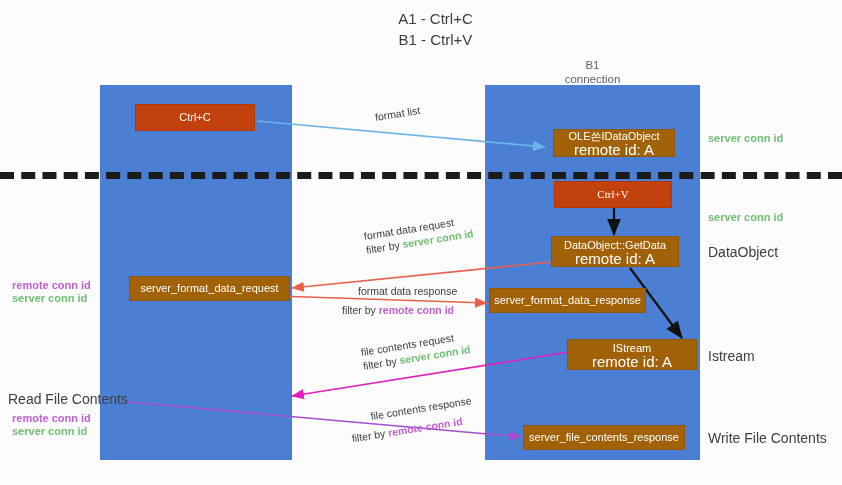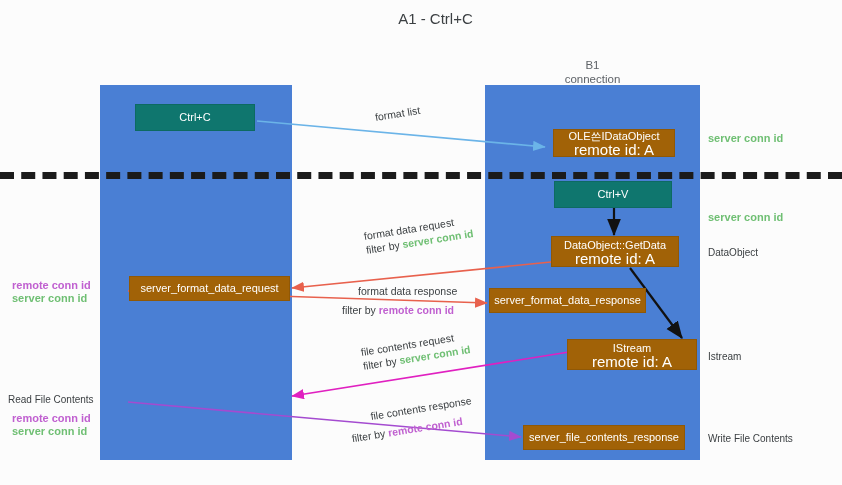--- a/index.html
+++ b/index.html
@@ -29,26 +29,26 @@
   #lane-a{left:100px;top:85px;width:192px;height:375px;}
   #lane-b{left:485px;top:85px;width:215px;height:375px;}
 
   
   .node{
     position:absolute;box-sizing:border-box;
     display:flex;flex-direction:column;align-items:center;justify-content:center;
     font-size:11px;line-height:13px;color:#ffffff;text-align:center;
     border:1px solid rgba(0,0,0,.10);
   }
-  .node.green{background:#0f766e;}
+  .node.green{background:#c2410c;}
   .node.orange{background:#a16207;}
   .node .l2{font-size:15px;}
 
   
-  .side-label{position:absolute;font-size:10px;line-height:15px;color:#3c4043;white-space:nowrap;}
+  .side-label{position:absolute;font-size:14px;line-height:15px;color:#3c4043;white-space:nowrap;}
   .conn-green{color:#6fbf73;font-weight:bold;}
   .conn-pink{color:#c060d0;font-weight:bold;}
   .tag{position:absolute;font-size:11px;line-height:14px;white-space:nowrap;}
 
   
   .edge-cap{position:absolute;font-size:10.5px;line-height:14px;white-space:nowrap;color:#3c4043;}
   .edge-cap .g{color:#6fbf73;font-weight:bold;}
   .edge-cap .p{color:#c060d0;font-weight:bold;}
   .rot-up{transform:rotate(-9deg);transform-origin:left center;}
 
@@ -58,20 +58,21 @@
     border-top:7px dashed #1b1b1b;
   }
 </style>
 </head>
 <body>
 
 <div class="stage">
 
   <div class="title">
     <div>A1 - Ctrl+C</div>
+    <div>B1 - Ctrl+V</div>
   </div>
 
   <div class="lane-head" style="left:485px;top:58px;width:215px;">
     <div>B1</div>
     <div>connection</div>
   </div>
 
   <div class="lane" id="lane-a"></div>
   <div class="lane" id="lane-b"></div>
 
@@ -113,21 +114,21 @@
 
   <div class="node green" style="left:135px;top:104px;width:120px;height:27px;">
     <div>Ctrl+C</div>
   </div>
 
   <div class="node orange" style="left:553px;top:129px;width:122px;height:28px;">
     <div>OLE쓴IDataObject</div>
     <div class="l2">remote id: A</div>
   </div>
 
-  <div class="node green" style="left:554px;top:181px;width:118px;height:27px;">
+  <div class="node green" style="left:554px;top:181px;width:118px;height:27px;font-family:Liberation Serif, serif;">
     <div>Ctrl+V</div>
   </div>
 
   <div class="node orange" style="left:551px;top:236px;width:128px;height:31px;">
     <div>DataObject::GetData</div>
     <div class="l2">remote id: A</div>
   </div>
 
   <div class="node orange" style="left:129px;top:276px;width:161px;height:25px;">
     <div>server_format_data_request</div>

